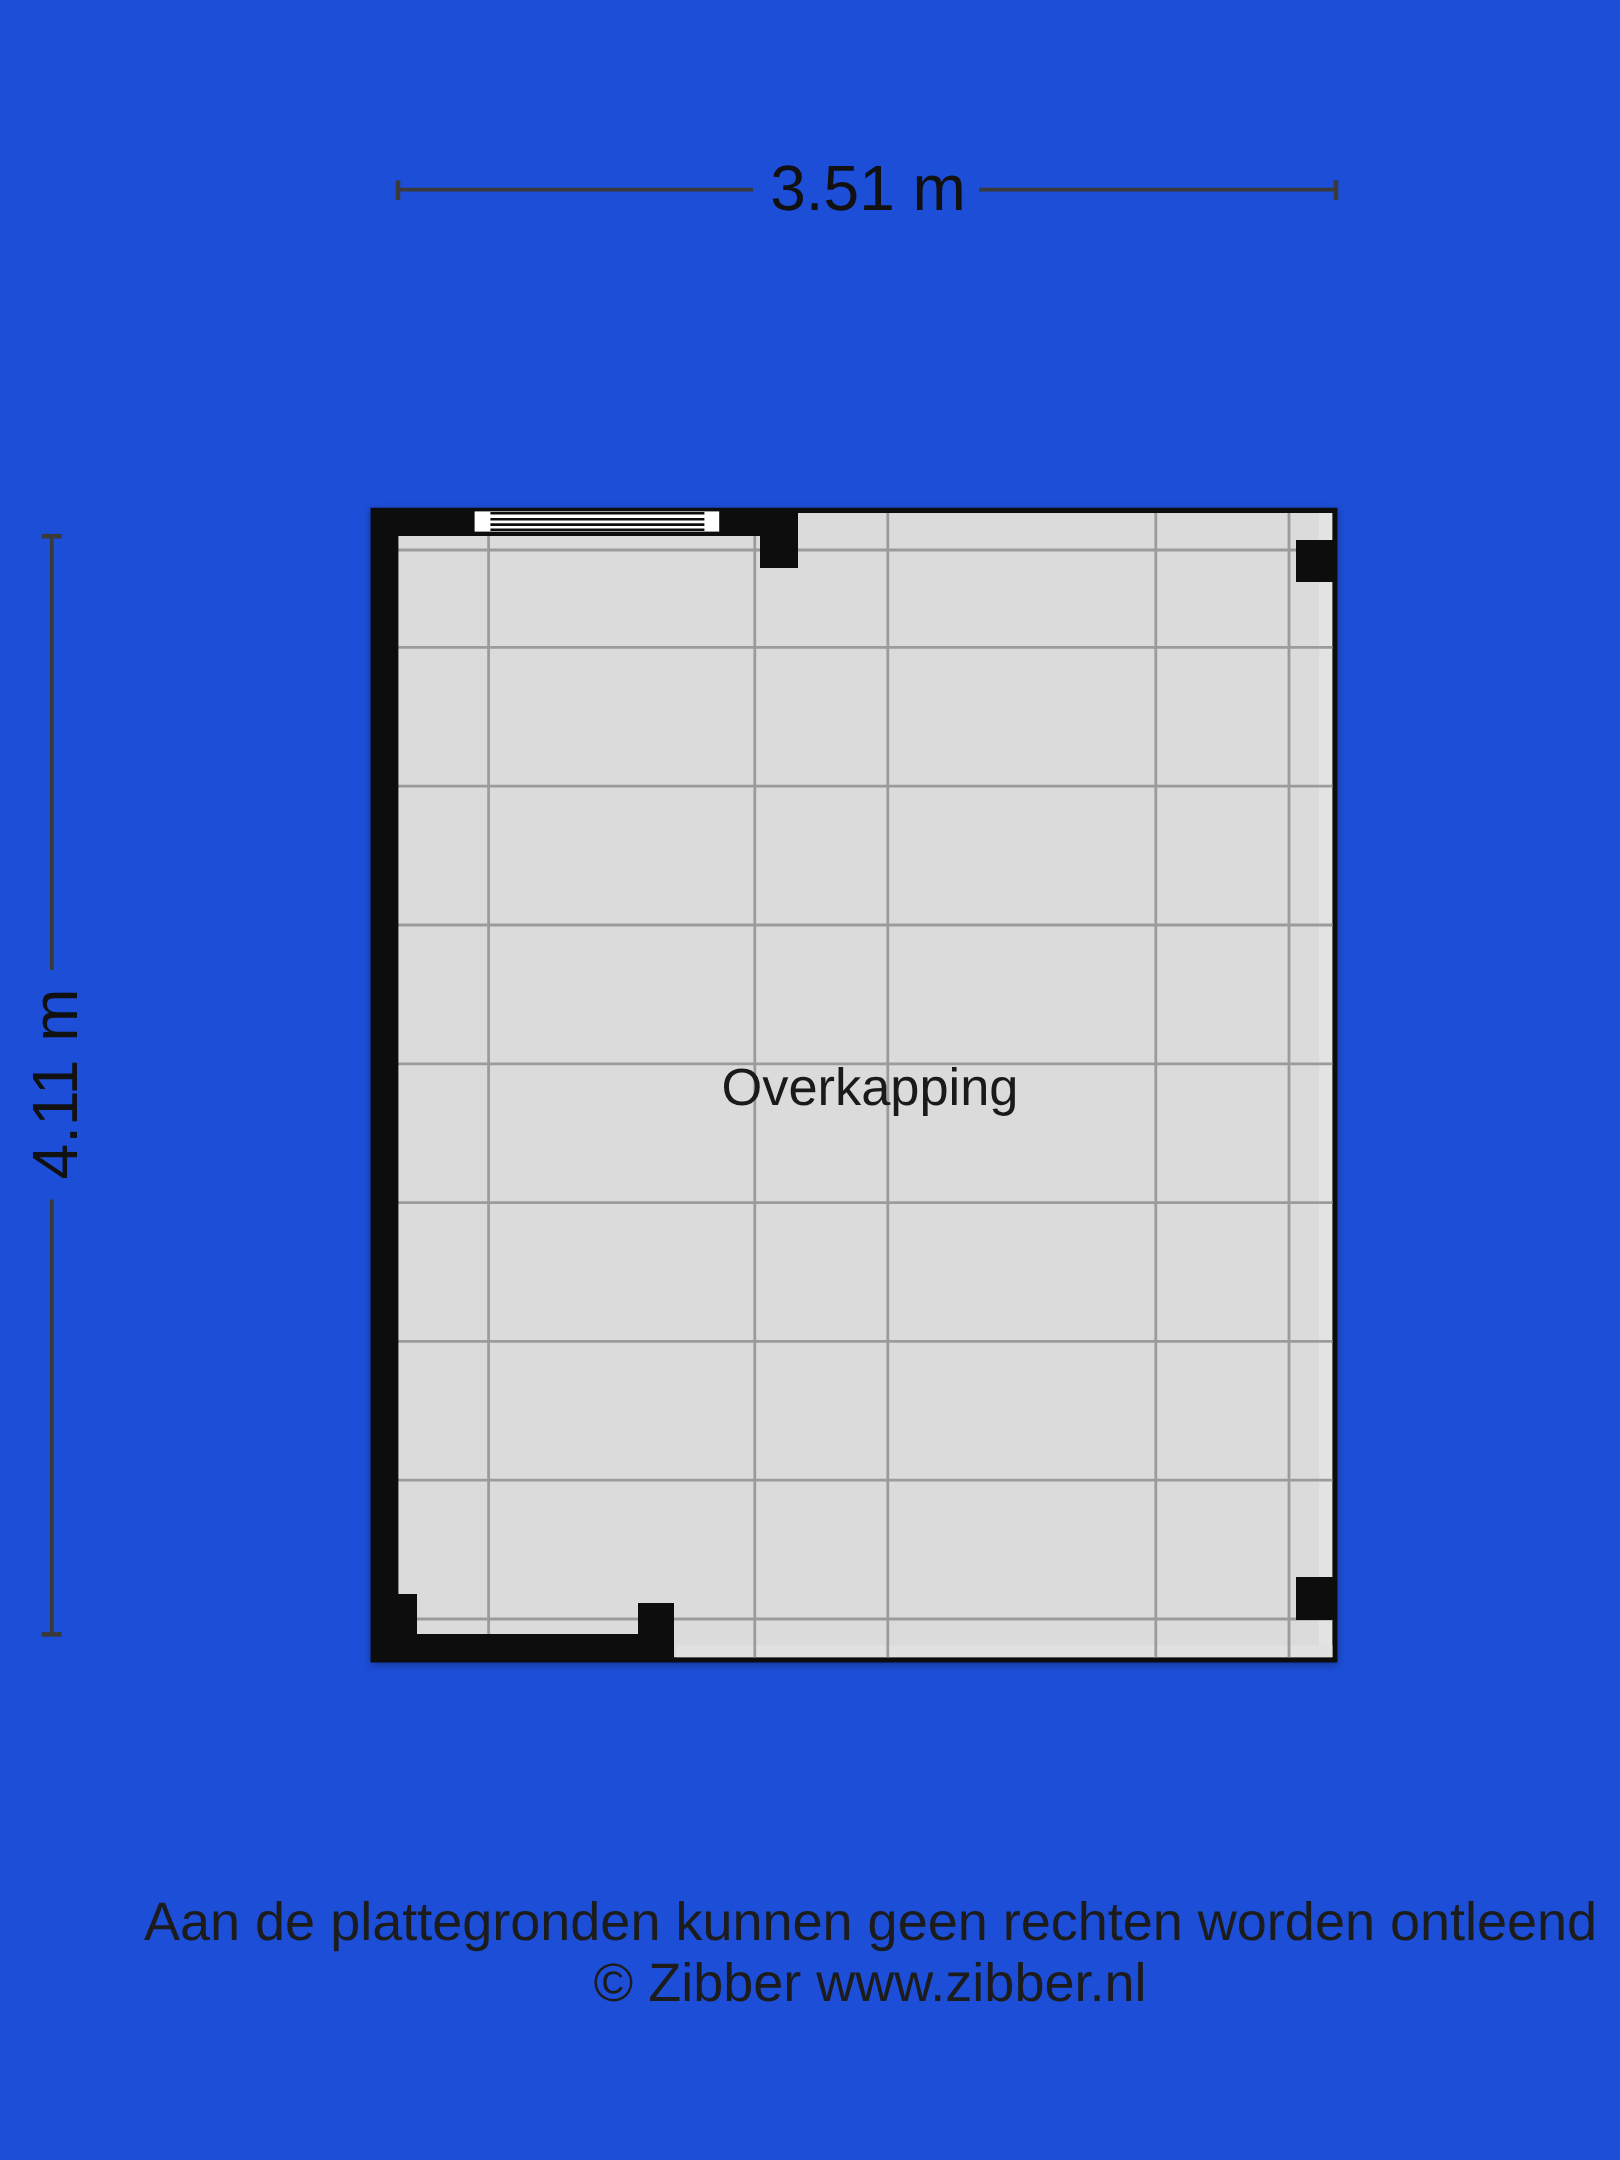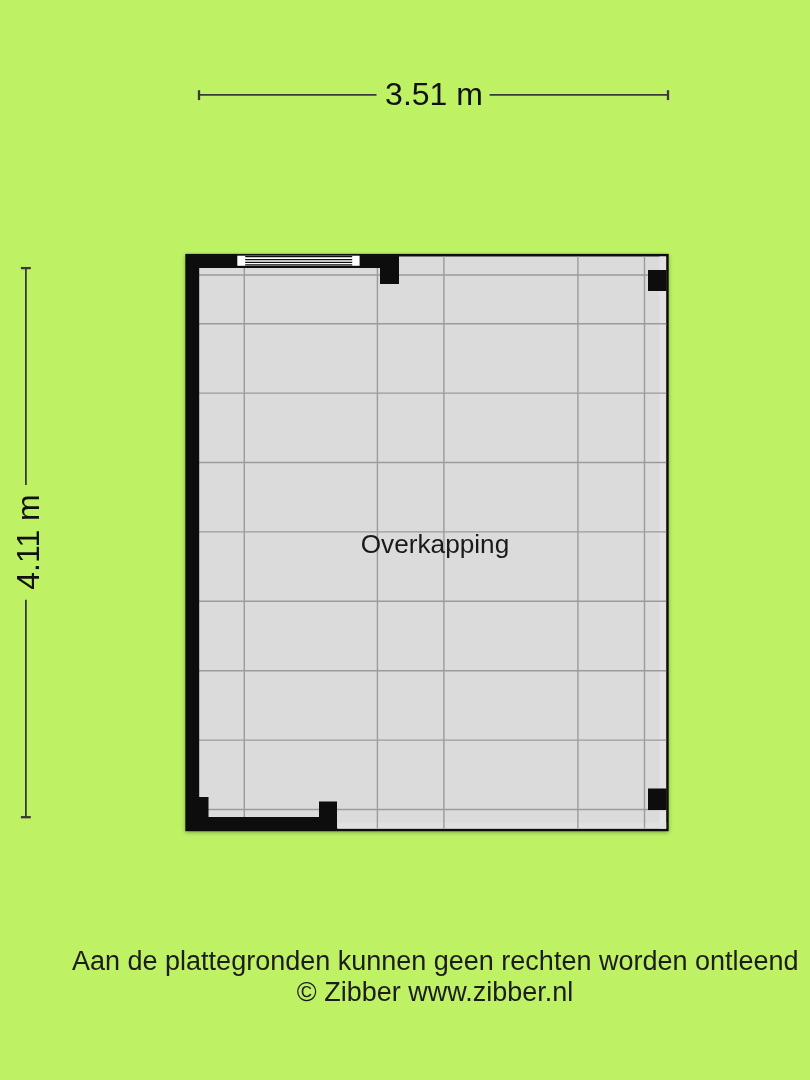--- a/index.html
+++ b/index.html
@@ -1,16 +1,16 @@
 <!DOCTYPE html>
 <html><head>
 <meta charset="utf-8">
 <style>
   html,body{margin:0;padding:0;background:#ffffff;}
-  #page{position:relative;width:810px;height:1080px;background:#bef264;overflow:hidden;
+  #page{position:relative;width:810px;height:1080px;background:#1d4ed8;overflow:hidden;
         font-family:"Liberation Sans", sans-serif;}
   svg{position:absolute;left:0;top:0;}
 </style>
 </head>
 <body>
 <div id="page">
 <svg width="810" height="1080" viewBox="0 0 810 1080" xmlns="http://www.w3.org/2000/svg">
   <defs>
     <filter id="soft" x="-5%" y="-5%" width="110%" height="110%">
       <feDropShadow dx="0" dy="1.2" stdDeviation="2.2" flood-color="#000000" flood-opacity="0.33"></feDropShadow>

